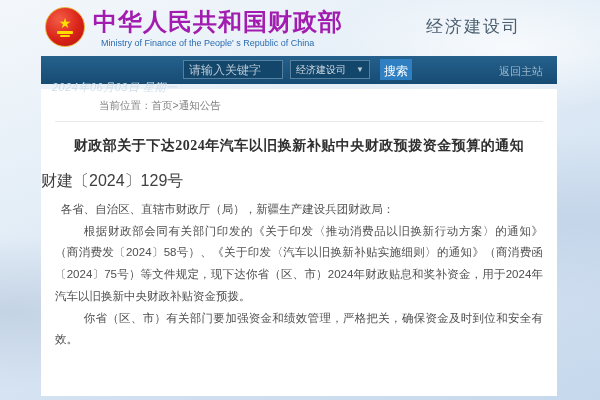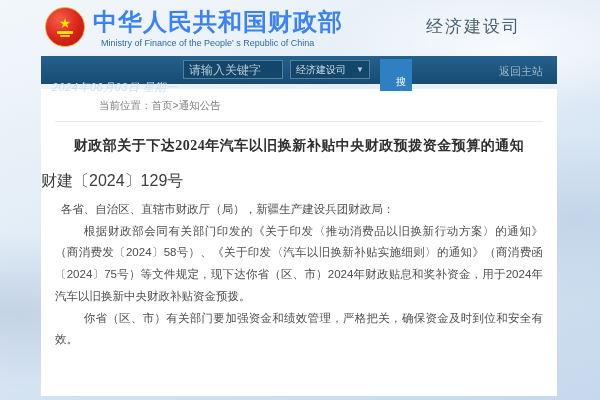--- a/index.html
+++ b/index.html
@@ -21,21 +21,21 @@
     position: absolute; left: 4px; top: 7px; width: 40px; height: 40px;
     border-radius: 50%;
     background: radial-gradient(circle at 35% 30%, #f05540 8%, #d92318 55%, #b31510 100%);
     border: 1.5px solid #e9b23c;
     display: flex; align-items: center; justify-content: center; flex-direction: column;
   }
   .emblem .star { color: #ffde00; font-size: 14px; line-height: 12px; }
   .emblem .gate { width: 16px; height: 3px; background: #ffde00; border-radius: 1px; margin-top: 2px; }
   .emblem .gate2 { width: 10px; height: 2px; background: #ffde00; border-radius: 1px; margin-top: 1px; }
   .title-block { position: absolute; left: 52px; top: 8px; }
-  .cn-title { font-size: 24px; font-weight: bold; color: #3b82f6; letter-spacing: 1px; line-height: 28px; }
+  .cn-title { font-size: 24px; font-weight: bold; color: #a21caf; letter-spacing: 1px; line-height: 28px; }
   .en-title { font-size: 9px; color: #2a6cb0; margin-top: 2px; white-space: nowrap; margin-left: 8px; }
   .dept-title { position: absolute; right: 36px; top: 15px; font-size: 17px; color: #4a5d6e; letter-spacing: 2px; font-weight: 500; }
 
   
   .navbar {
     position: relative; height: 28px;
     background: linear-gradient(#25618c, #174b73);
     color: #cfdde8; font-size: 11px;
   }
   .nav-date { position: absolute; left: 11px; top: 24px; letter-spacing: 0.5px; font-style: italic; }
@@ -47,22 +47,22 @@
   }
   .nav-search-input::placeholder { color: #b9c8d4; }
   .nav-select {
     position: absolute; left: 249px; top: 4px; width: 80px; height: 19px;
     background: #12466b; border: 1px solid #55809f; color: #d5dee6;
     font-size: 10px; line-height: 17px; padding: 0 5px; cursor: pointer;
   }
   .nav-select .caret { position: absolute; right: 5px; top: 0; font-size: 8px; color: #b9c8d4; }
   .nav-search-btn {
     position: absolute; left: 339px; top: 3px; height: 21px; width: 32px;
-    background: #2f80c3; border: none; color: #ffffff; font-size: 10px;
-    cursor: pointer; font-family: "Liberation Sans", sans-serif; padding: 16px;
+    background: #2f80c3; border: none; color: #ffffff; font-size: 12px;
+    cursor: pointer; font-family: "Liberation Sans", sans-serif; padding: 4px;
   }
   .nav-back { position: absolute; right: 14px; top: 8px; color: #9fb9cc; text-decoration: none; cursor: pointer; }
 
   
   .content { background: #ffffff; margin-top: 5px; min-height: 307px; padding-bottom: 20px; }
   .breadcrumb { padding: 10px 14px 8px 14px; font-size: 10.5px; color: #808080; margin-left: 44px; }
   .breadcrumb a { color: #808080; text-decoration: none; cursor: pointer; }
   .divider { border-bottom: 1px solid #e9e9e9; margin: 0 14px; }
 
   .doc-title {

